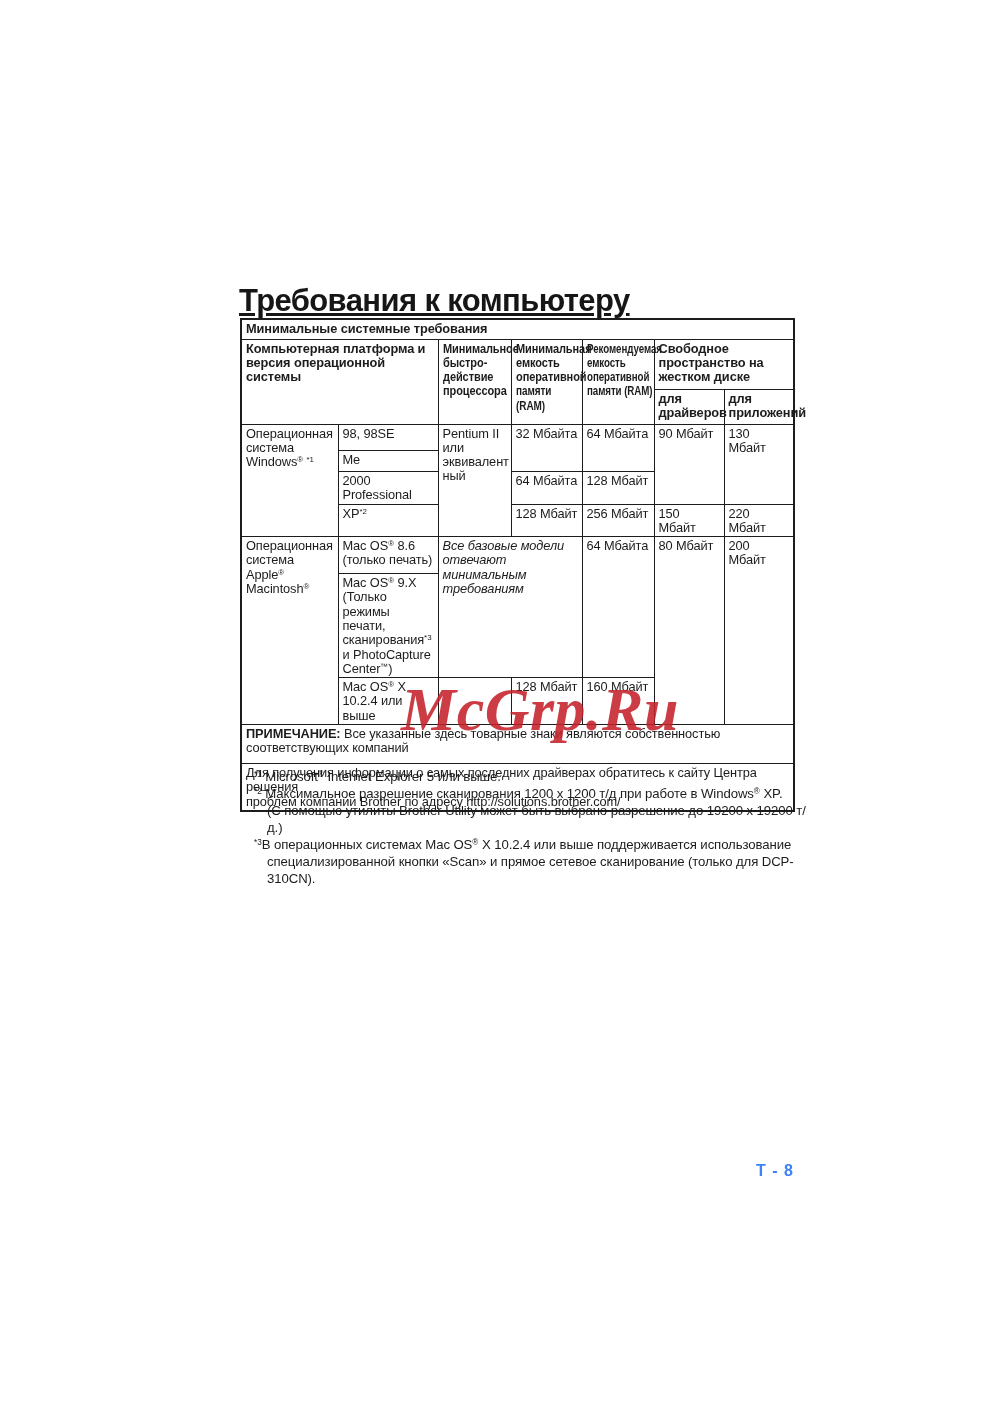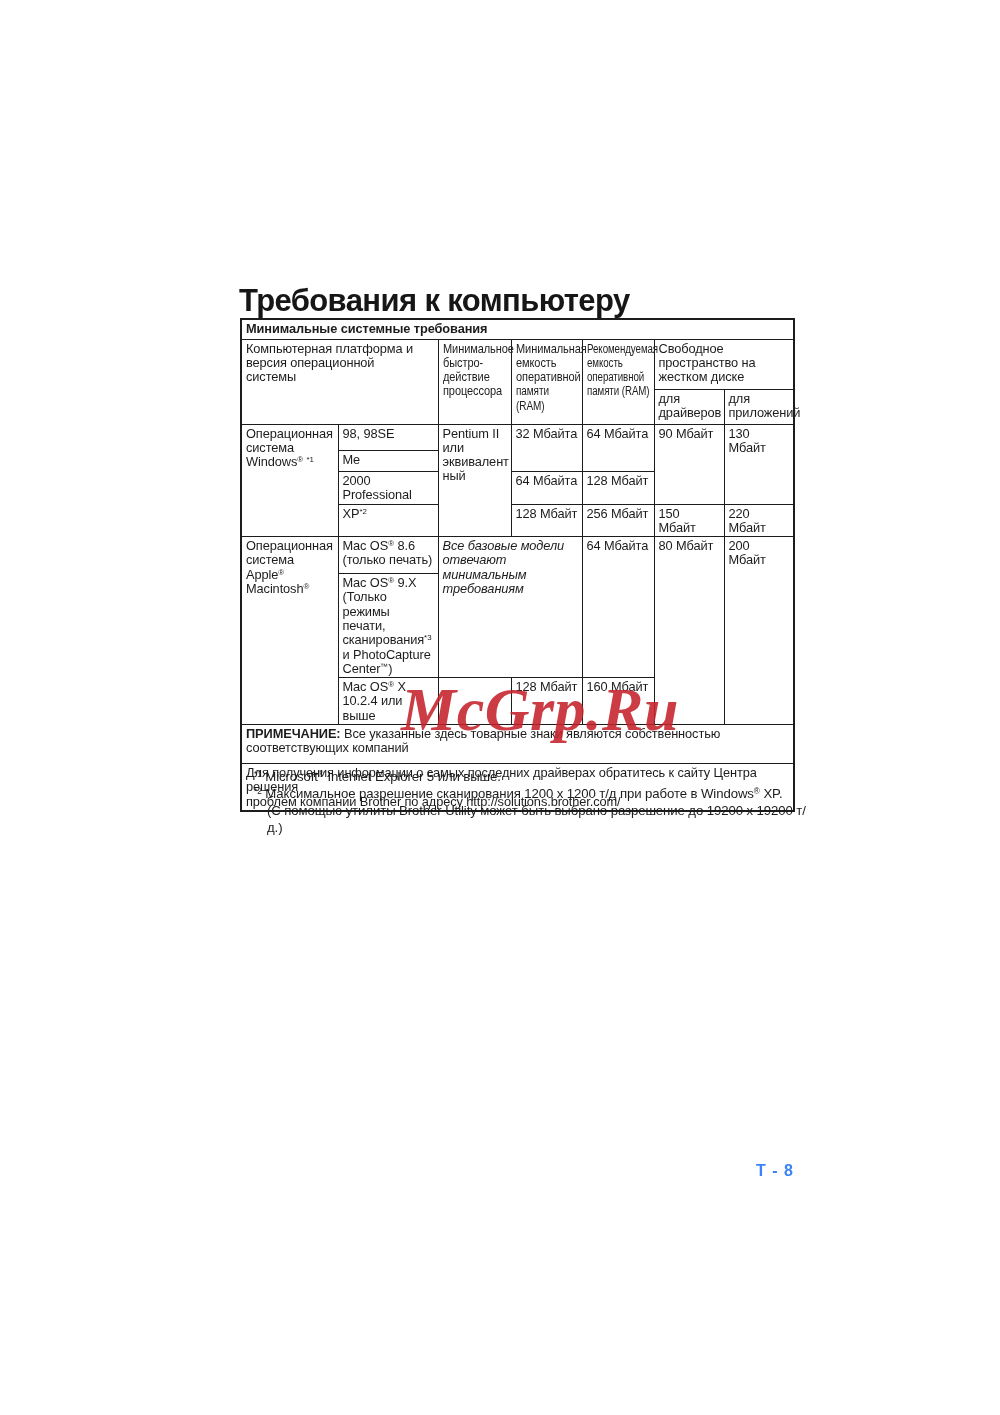--- a/index.html
+++ b/index.html
@@ -5,34 +5,35 @@
   html,body{margin:0;padding:0;}
   body{
     width:1000px;height:1415px;background:#ffffff;position:relative;
     font-family:"Liberation Sans","DejaVu Sans",sans-serif;color:#1c1c1c;
     overflow:hidden;
   }
   .page-title{
     position:absolute;left:239px;top:262px;
     font-size:31px;font-weight:bold;letter-spacing:-0.6px;color:#161616;
     white-space:nowrap;
+    text-decoration:underline;
   }
   table.req{
     position:absolute;left:240px;top:318px;width:553px;
     border-collapse:collapse;table-layout:fixed;
     border:2px solid #1c1c1c;
   }
   table.req td{
     border:1px solid #1c1c1c;vertical-align:top;
     padding:2px 4px 1px 4px;
     font-size:12.8px;line-height:14.3px;letter-spacing:-0.1px;
     white-space:pre-line;
   }
   td.cap{font-weight:bold;font-size:13px;line-height:16px;padding-top:2px;}
-  td.hdr{font-weight:normal;font-size:13px;line-height:15.6px;padding-top:3px;}
+  td.hdr{font-weight:bold;font-size:13px;line-height:15.6px;padding-top:3px;}
   .cx{display:inline-block;transform:scaleX(0.86);transform-origin:0 0;white-space:pre-line;}
   .cx2{display:inline-block;transform:scaleX(0.78);transform-origin:0 0;white-space:pre-line;}
   td.note{font-size:12.8px;line-height:15.5px;padding:3px 5px;letter-spacing:-0.2px;}
   td.no-top{border-top:none;}
   td.no-bottom{border-bottom:none;font-style:italic;}
   sup{font-size:0.62em;line-height:0;vertical-align:4px;letter-spacing:0;}
   .wm{
     position:absolute;left:401px;top:674px;z-index:5;
     font-family:Liberation Serif, serif;
     font-style:italic;font-weight:bold;font-size:62px;
@@ -166,15 +167,17 @@
   </tr>
 </tbody>
   </table>
 
 <div class="wm">McGrp.Ru</div>
 
 <div class="footnotes">
   <p class="fn"><sup>*1</sup> Microsoft<sup>®</sup> Internet Explorer 5 или выше.</p>
   <p class="fn"><sup>*2</sup> Максимальное разрешение сканирования 1200 x 1200 т/д при работе в Windows<sup>®</sup> XP.
 (С помощью утилиты Brother Utility может быть выбрано разрешение до 19200 x 19200 т/д.)</p>
+  <p class="fn"><sup>*3</sup>В операционных системах Mac OS<sup>®</sup> X 10.2.4 или выше поддерживается использование
+специализированной кнопки «Scan» и прямое сетевое сканирование (только для DCP-310CN).</p>
 </div>
 
 <div class="page-num">Т - 8</div>
 
 </body></html>

